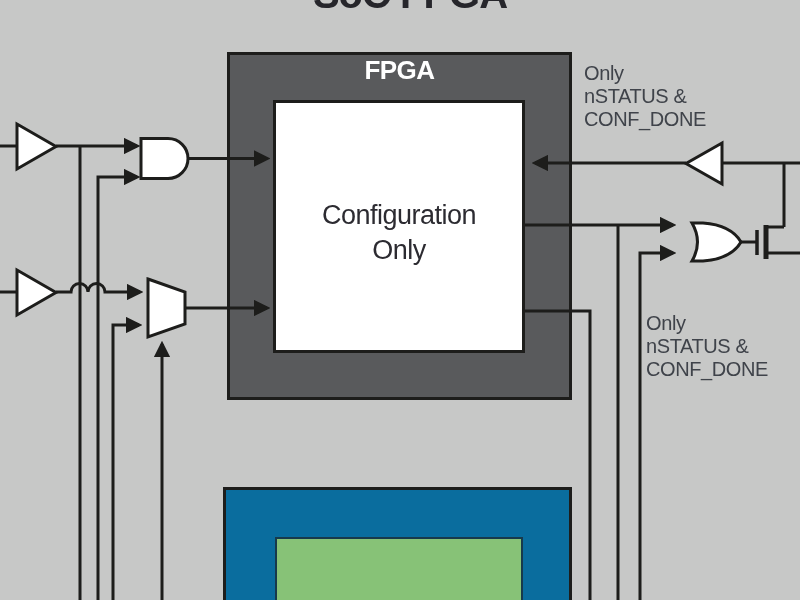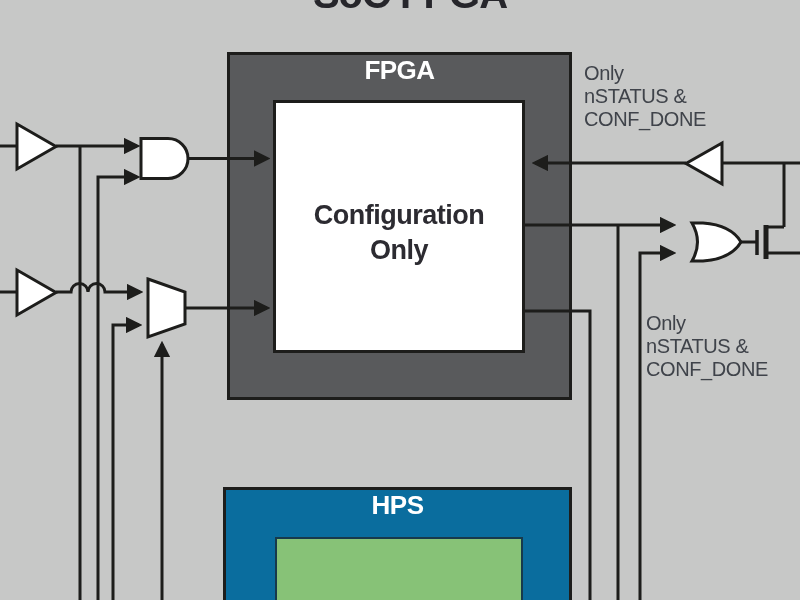--- a/index.html
+++ b/index.html
@@ -35,21 +35,21 @@
     text-align:center;letter-spacing:-1px;
   }
   .box-label{
     font-size:26px;font-weight:bold;color:#ffffff;
     text-align:center;letter-spacing:-0.5px;
   }
   .fpga-label{left:227px;top:55px;width:345px;}
   .hps-label{left:223px;top:490px;width:349px;}
   .config-label{
     left:273px;top:198px;width:252px;
-    font-size:27px;font-weight:bold;color:#2c2b31;
+    font-size:27px;font-weight:normal;color:#2c2b31;
     text-align:center;line-height:35px;letter-spacing:-0.5px;
   }
   .annotation{
     font-size:20px;color:#3f434a;line-height:23px;letter-spacing:-0.4px;
   }
   .ann-top{left:584px;top:62px;width:160px;text-align:left;}
   .ann-bottom{left:646px;top:312px;width:160px;text-align:left;}
   .ann-configio{left:400px;top:424px;width:184px;text-align:right;}
   svg{position:absolute;left:0;top:0;}
 </style>
@@ -121,21 +121,20 @@
     </g>
   </svg>
 
   <div class="abs box-label fpga-label">FPGA</div>
 
   <div class="abs config-label">
     <div>Configuration</div>
     <div>Only</div>
   </div>
 
-  <div class="abs box-label hps-label">HPS</div>
 
   <div class="abs annotation ann-top">
     <div>Only</div>
     <div>nSTATUS &amp;</div>
     <div>CONF_DONE</div>
   </div>
 
   <div class="abs annotation ann-bottom">
     <div>Only</div>
     <div>nSTATUS &amp;</div>

